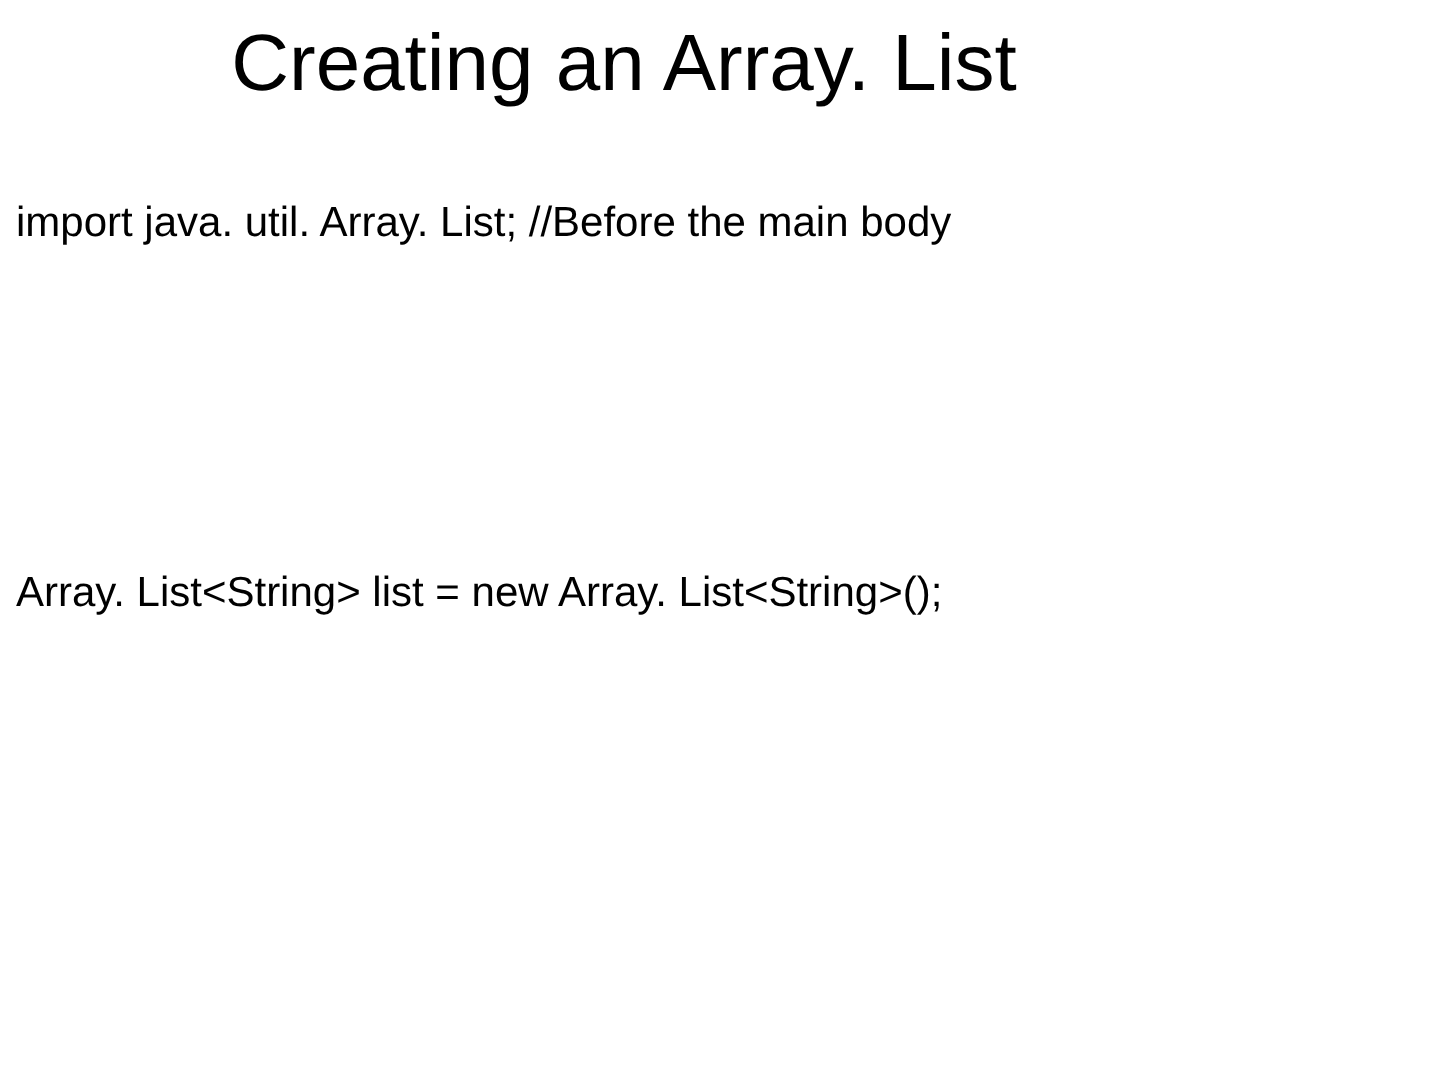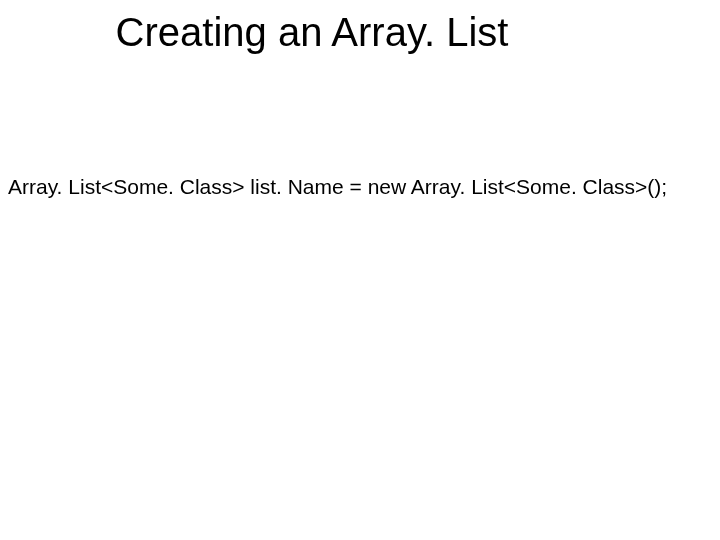--- a/index.html
+++ b/index.html
@@ -37,14 +37,15 @@
   .l1 { top: 100px; }
   .l2 { top: 175px; }
   .l3 { top: 285px; }
   .l4 { top: 395px; }
 </style>
 </head>
 <body>
 
 <div class="slide">
   <div class="title">Creating an Array. List</div>
-  <div class="line l2">Array. List&lt;Some. Class&gt; list. Name = new Array. List&lt;Some. Class&gt;();</div>
+  <div class="line l1">import java. util. Array. List; //Before the main body</div>
+  <div class="line l3">Array. List&lt;String&gt; list = new Array. List&lt;String&gt;();</div>
 </div>
 
 </body></html>

